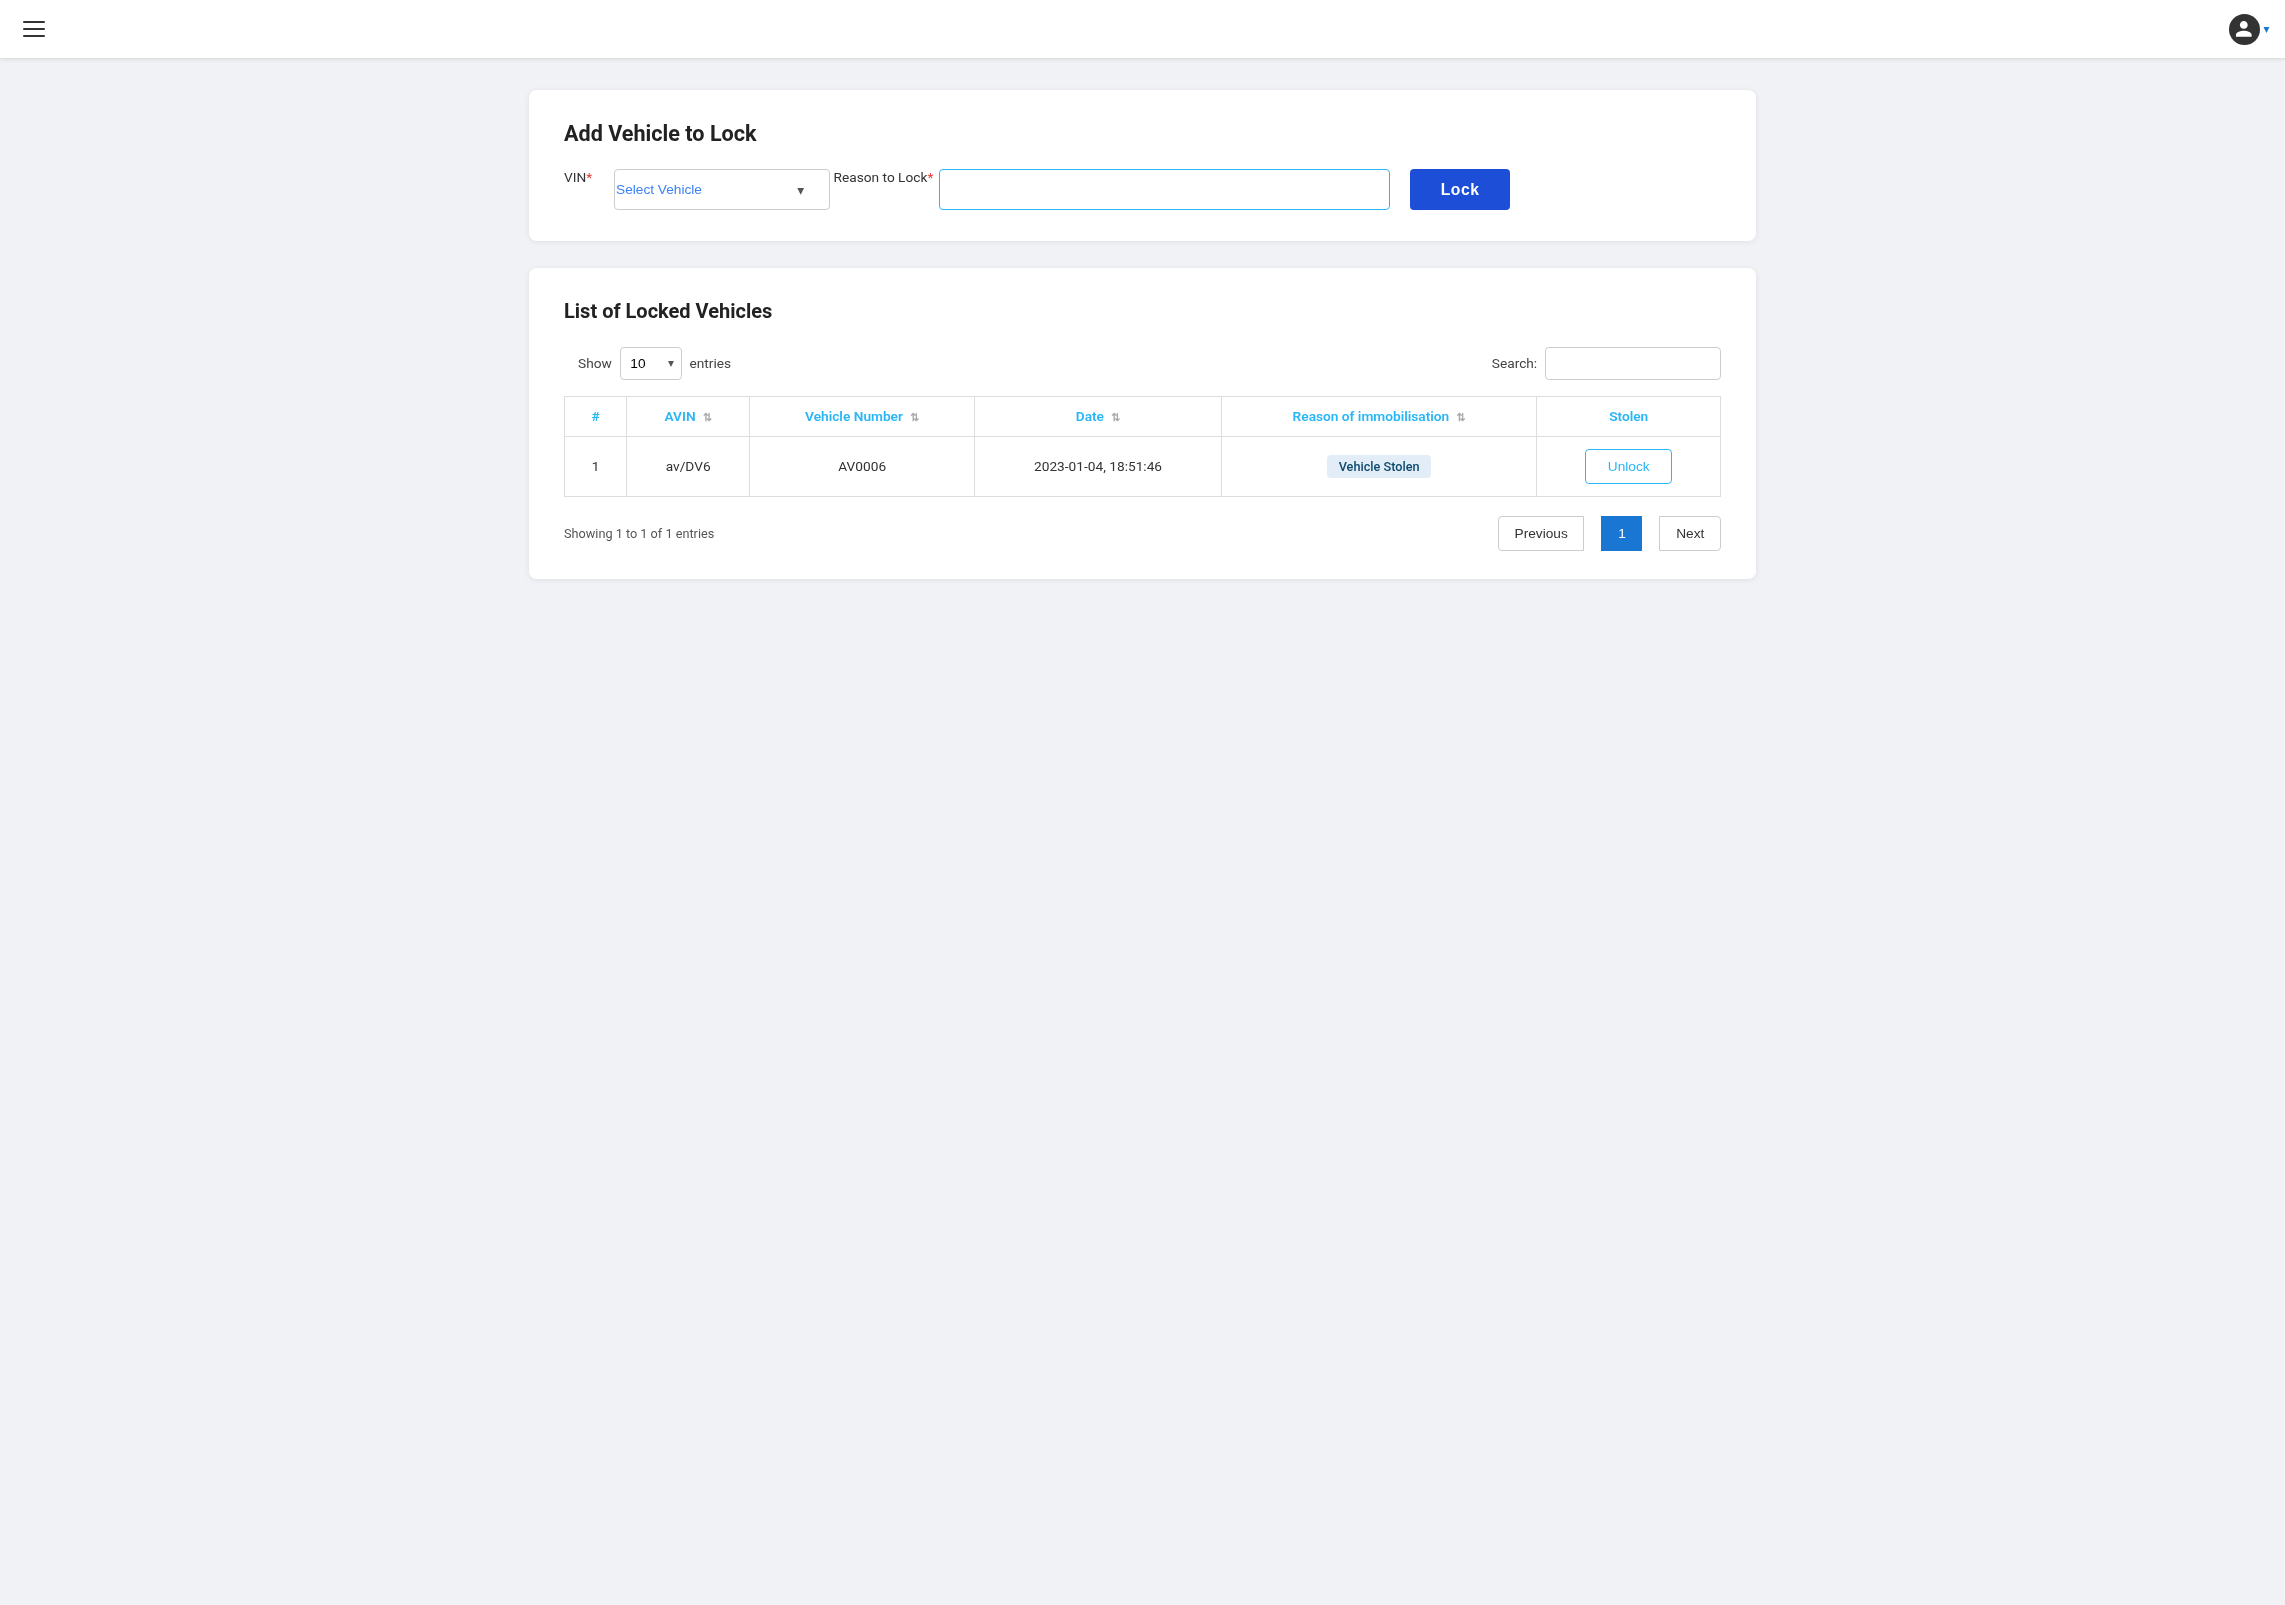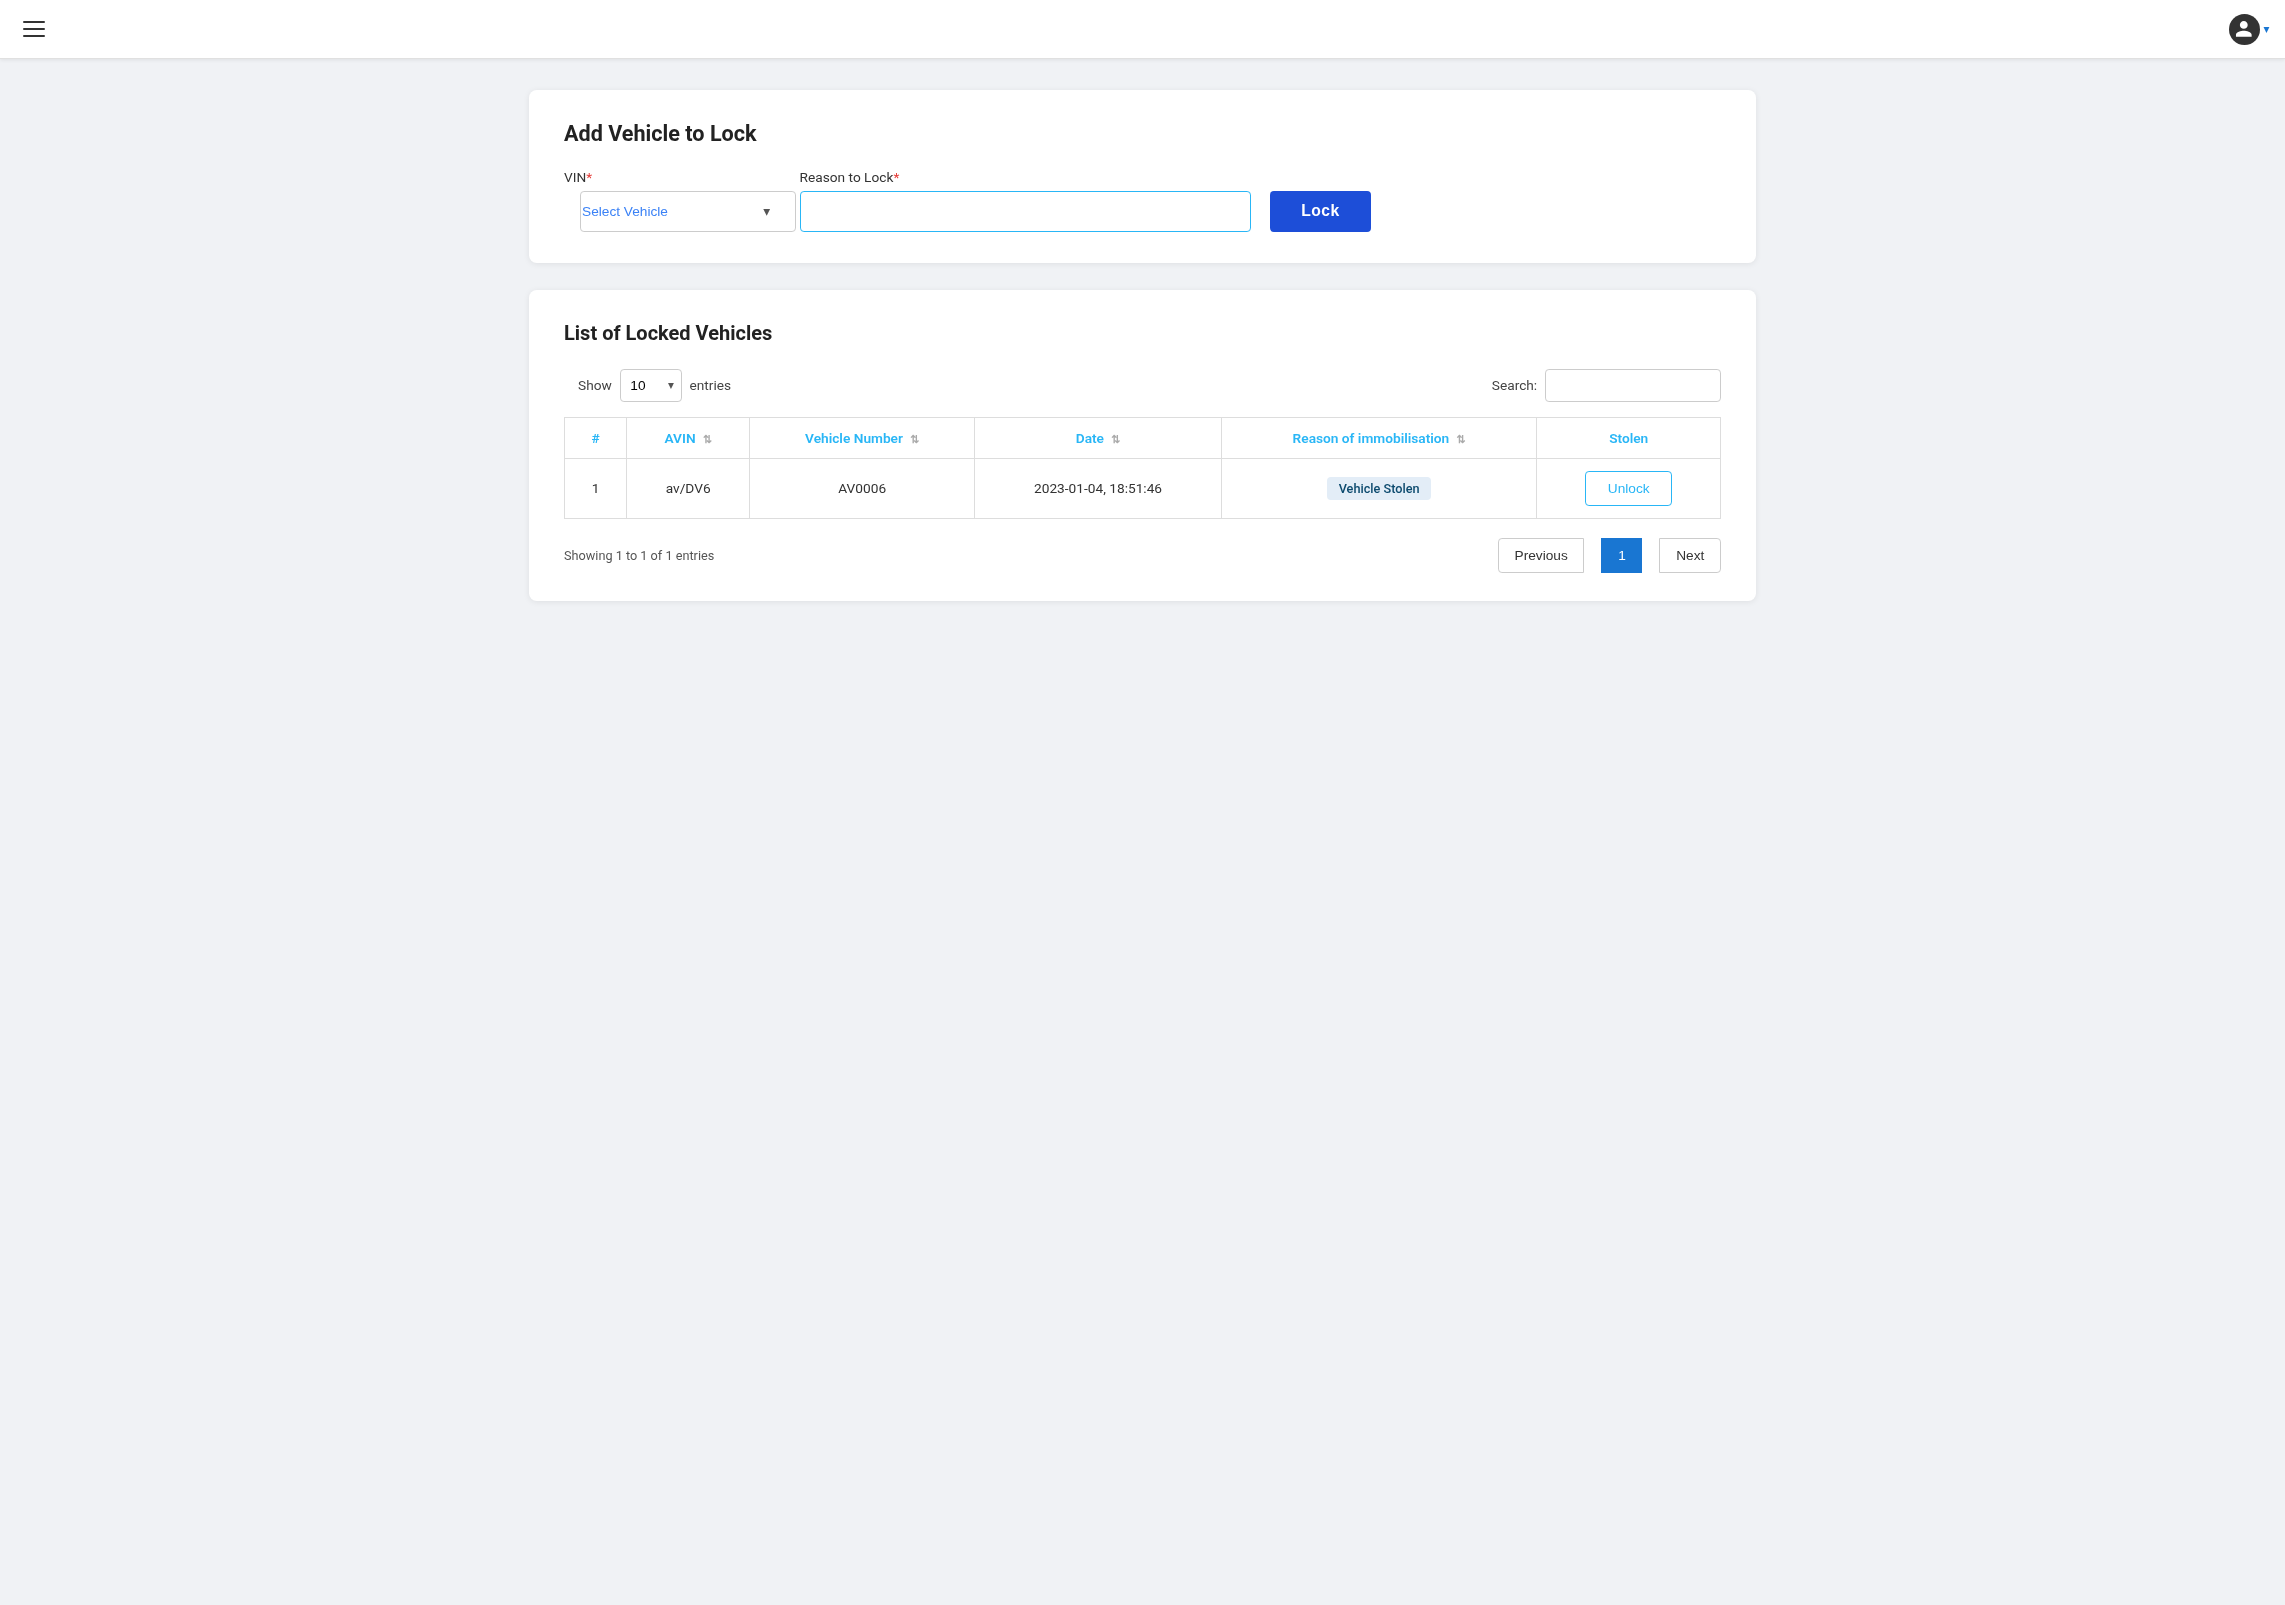--- a/index.html
+++ b/index.html
@@ -82,21 +82,21 @@
       margin-bottom: 23px;
     }
     .form-row {
       display: flex;
       align-items: flex-end;
       gap: 19.6px;
       flex-wrap: wrap;
     }
     .form-group {
       display: flex;
-      flex-direction: column;
+      flex-direction: row;
       gap: 5.9px;
     }
     .form-label {
       font-size: 13.7px;
       color: #333;
     }
     .required-star {
       color: #e53935;
     }
     .select-wrapper {

